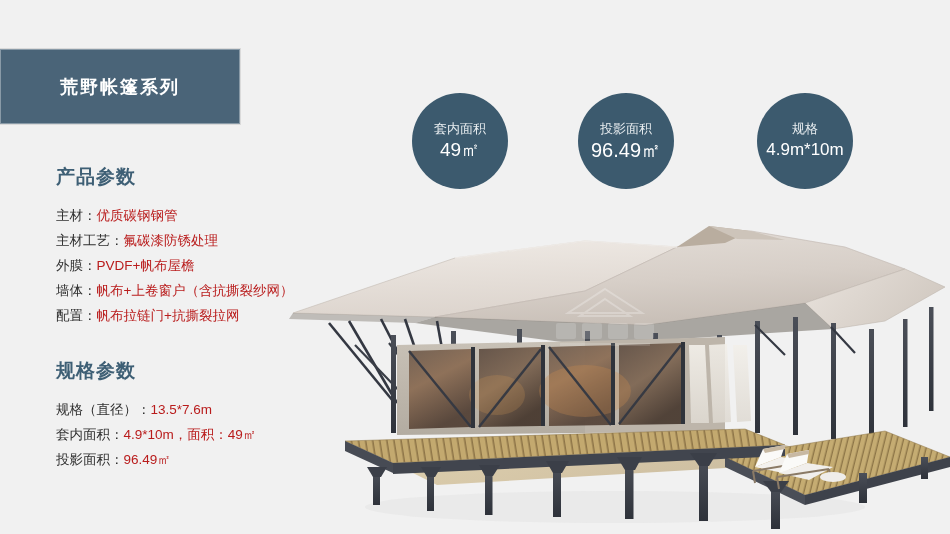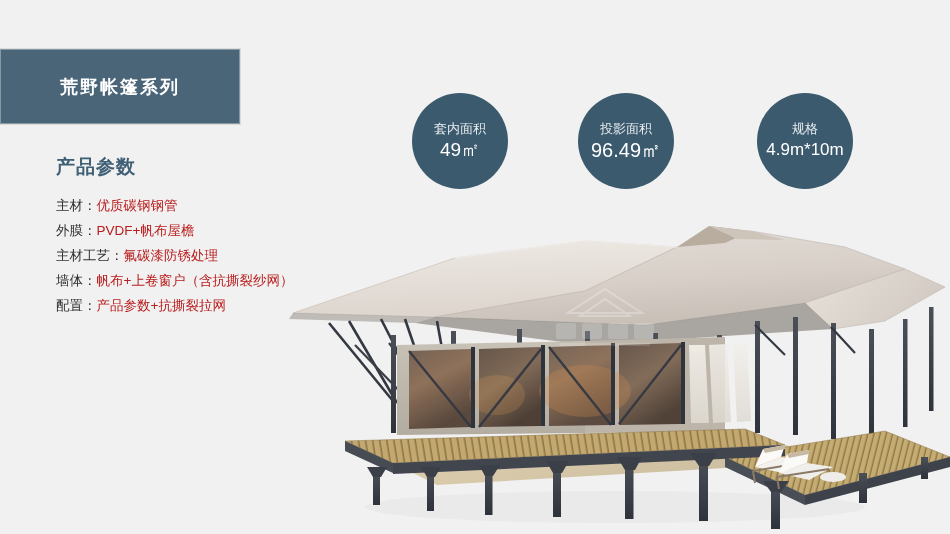--- a/index.html
+++ b/index.html
@@ -29,21 +29,21 @@
   }
   #title-text {
     color:#ffffff;
     font-size:18px;
     font-weight:bold;
     letter-spacing:2px;
     white-space:nowrap;
   }
   
   .section { position:absolute; left:56px; }
-  #product-section { top:154px; }
+  #product-section { top:164px; }
   #spec-section    { top:358px; }
 
   .section-heading {
     color:#3e5f75;
     font-size:19px;
     font-weight:bold;
     letter-spacing:1px;
     margin-bottom:13px;
   }
   .param-row {
@@ -114,33 +114,46 @@
     <span id="title-text">荒野帐篷系列</span>
   </div>
 
   <div class="section" id="product-section">
     <div class="section-heading">产品参数</div>
 
     <div class="param-row">
       <span class="param-label">主材：</span><span class="param-value">优质碳钢钢管</span>
     </div>
     <div class="param-row">
+      <span class="param-label">主材工艺：</span><span class="param-value">氟碳漆防锈处理</span>
+    </div>
+    <div class="param-row">
       <span class="param-label">外膜：</span><span class="param-value">PVDF+帆布屋檐</span>
     </div>
     <div class="param-row">
-      <span class="param-label">主材工艺：</span><span class="param-value">氟碳漆防锈处理</span>
-    </div>
-    <div class="param-row">
       <span class="param-label">墙体：</span><span class="param-value">帆布+上卷窗户（含抗撕裂纱网）</span>
     </div>
     <div class="param-row">
-      <span class="param-label">配置：</span><span class="param-value">产品参数+抗撕裂拉网</span>
-    </div>
-  </div>
-
+      <span class="param-label">配置：</span><span class="param-value">帆布拉链门+抗撕裂拉网</span>
+    </div>
+  </div>
+
+  <div class="section" id="spec-section">
+    <div class="section-heading">规格参数</div>
+
+    <div class="param-row">
+      <span class="param-label">规格（直径）：</span><span class="param-value">13.5*7.6m</span>
+    </div>
+    <div class="param-row">
+      <span class="param-label">套内面积：</span><span class="param-value">4.9*10m，面积：49㎡</span>
+    </div>
+    <div class="param-row">
+      <span class="param-label">投影面积：</span><span class="param-value">96.49㎡</span>
+    </div>
+  </div>
 
   <div class="stat-circle" id="stat-0">
     <span class="stat-label">套内面积</span>
     <span class="stat-value">49㎡</span>
   </div>
   <div class="stat-circle" id="stat-1">
     <span class="stat-label">投影面积</span>
     <span class="stat-value">96.49㎡</span>
   </div>
   <div class="stat-circle" id="stat-2">

